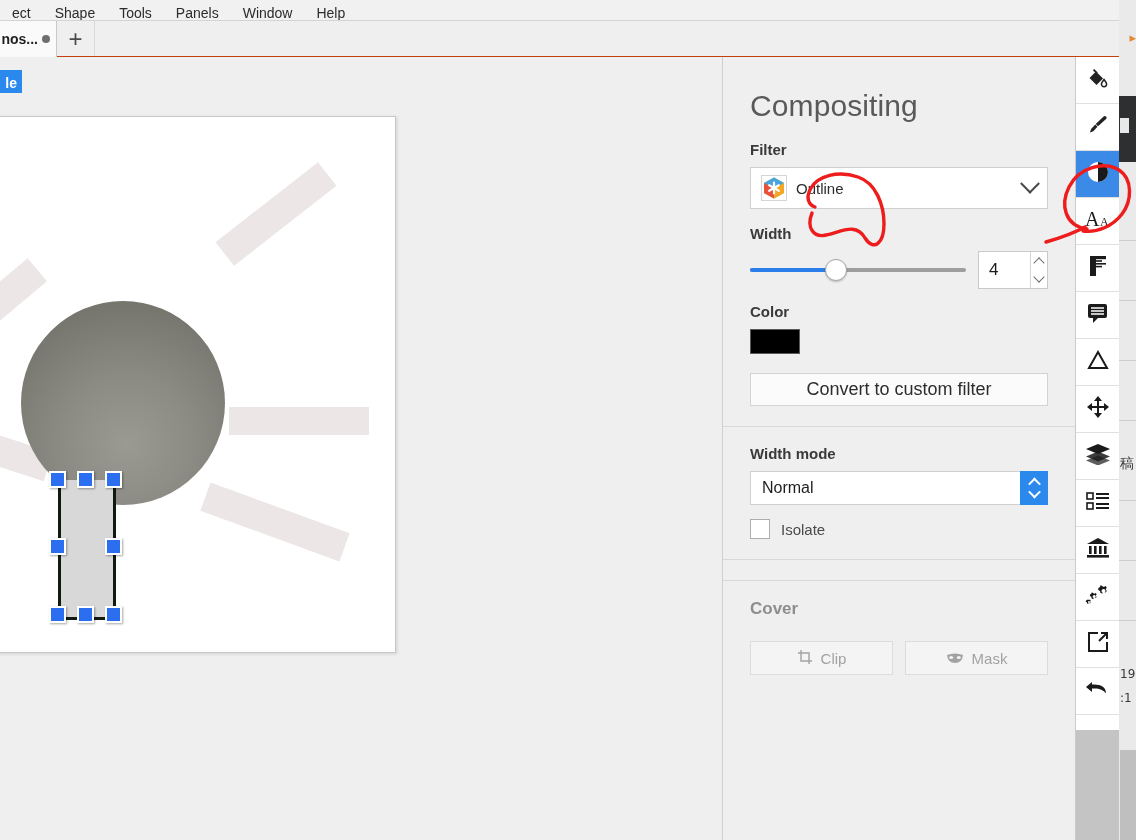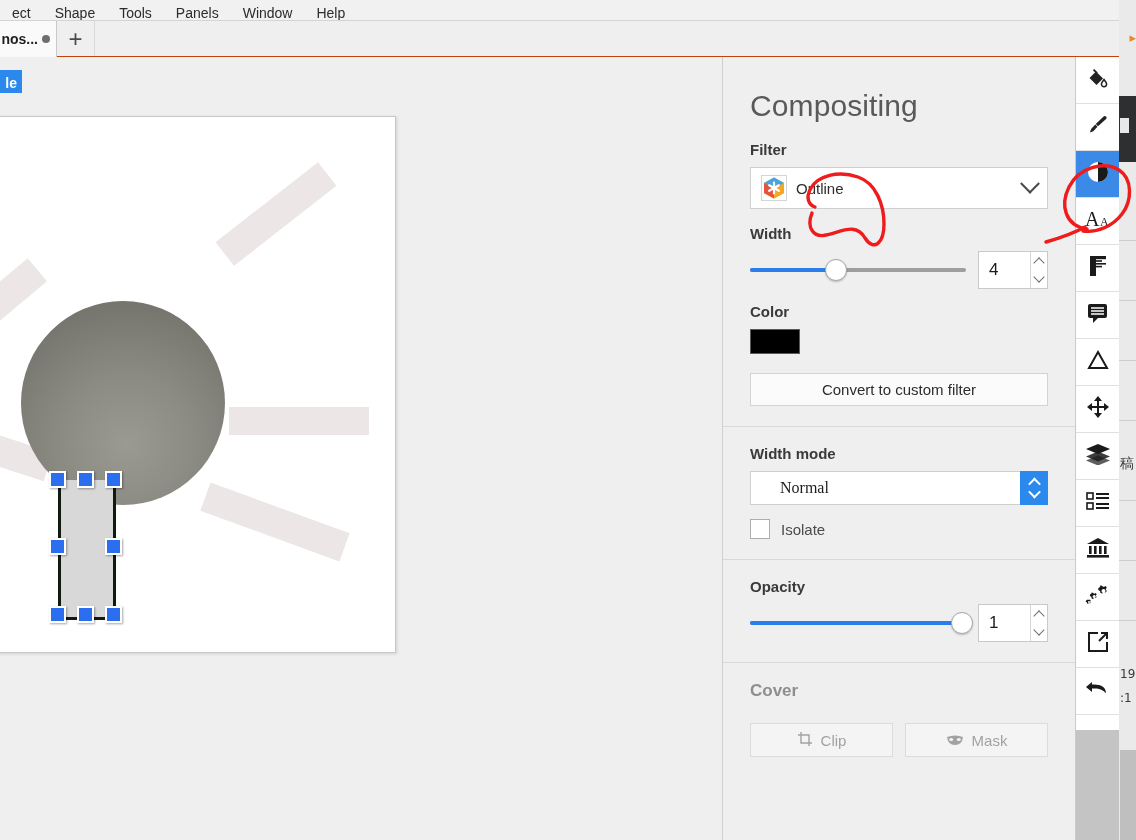--- a/index.html
+++ b/index.html
@@ -160,29 +160,29 @@
   .caret { width: 8px; height: 8px; }
   .caret.up { border-left: 1px solid #6f6f6f; border-top: 1px solid #6f6f6f; transform: rotate(45deg); }
   .caret.down { border-right: 1px solid #6f6f6f; border-bottom: 1px solid #6f6f6f; transform: rotate(45deg); }
 
   .swatch {
     width: 50px; height: 25px; background: #000000; border: 1px solid #5a5a5a;
   }
   .wide-btn {
     height: 33px; background: #fbfbfb; border: 1px solid #d3d3d3;
     display: flex; align-items: center; justify-content: center;
-    font-size: 15px; color: #2d2d2d; cursor: default;
+    font-size: 18px; color: #2d2d2d; cursor: default;
   }
 
   
   .select-row { display: flex; height: 34px; }
   .select-box {
     flex: 1; background: #ffffff; border: 1px solid #cfcfcf; border-right: none;
-    display: flex; align-items: center; padding-left: 29px;
-    font-size: 16px; color: #1d1d1d; font-family: Liberation Serif, serif;
+    display: flex; align-items: center; padding-left: 11px;
+    font-size: 16px; color: #1d1d1d;
   }
   .select-btn {
     width: 28px; background: #2b88ec; display: flex;
     flex-direction: column; align-items: center; justify-content: center; gap: 2px;
   }
   .select-btn .c { width: 9px; height: 9px; }
   .select-btn .c.up { border-left: 2px solid #fff; border-top: 2px solid #fff; transform: rotate(45deg) translate(1px,1px); }
   .select-btn .c.down { border-right: 2px solid #fff; border-bottom: 2px solid #fff; transform: rotate(45deg) translate(-1px,-1px); }
 
   .check-row { display: flex; align-items: center; gap: 11px; margin-top: 14px; }
@@ -349,37 +349,20 @@
         </div>
       </div>
       <div class="check-row">
         <span class="checkbox"></span>
         <span class="check-label">Isolate</span>
       </div>
     </div>
 
     <div class="divider"></div>
 
-    <div class="section">
-      <div class="section-head">Opacity</div>
-      <div class="slider-row">
-        <div class="slider">
-          <div class="track"></div>
-          <div class="track-fill" style="width:98%;"></div>
-          <div class="knob" style="left:calc(98% - 11px);"></div>
-        </div>
-        <div class="spin">
-          <div class="val">1</div>
-          <div class="arrows">
-            <span class="caret up"></span>
-            <span class="caret down"></span>
-          </div>
-        </div>
-      </div>
-    </div>
 
     <div class="divider"></div>
 
     <div class="section">
       <div class="section-head dim" style="font-size:17px;margin-bottom:22px;">Cover</div>
       <div class="cover-btns">
         <div class="cover-btn">
           <span>
             <svg width="16" height="16" viewBox="0 0 16 16" fill="none" stroke="#a2a2a2" stroke-width="1.4">
               <path d="M4 1 V12 H15"></path>

